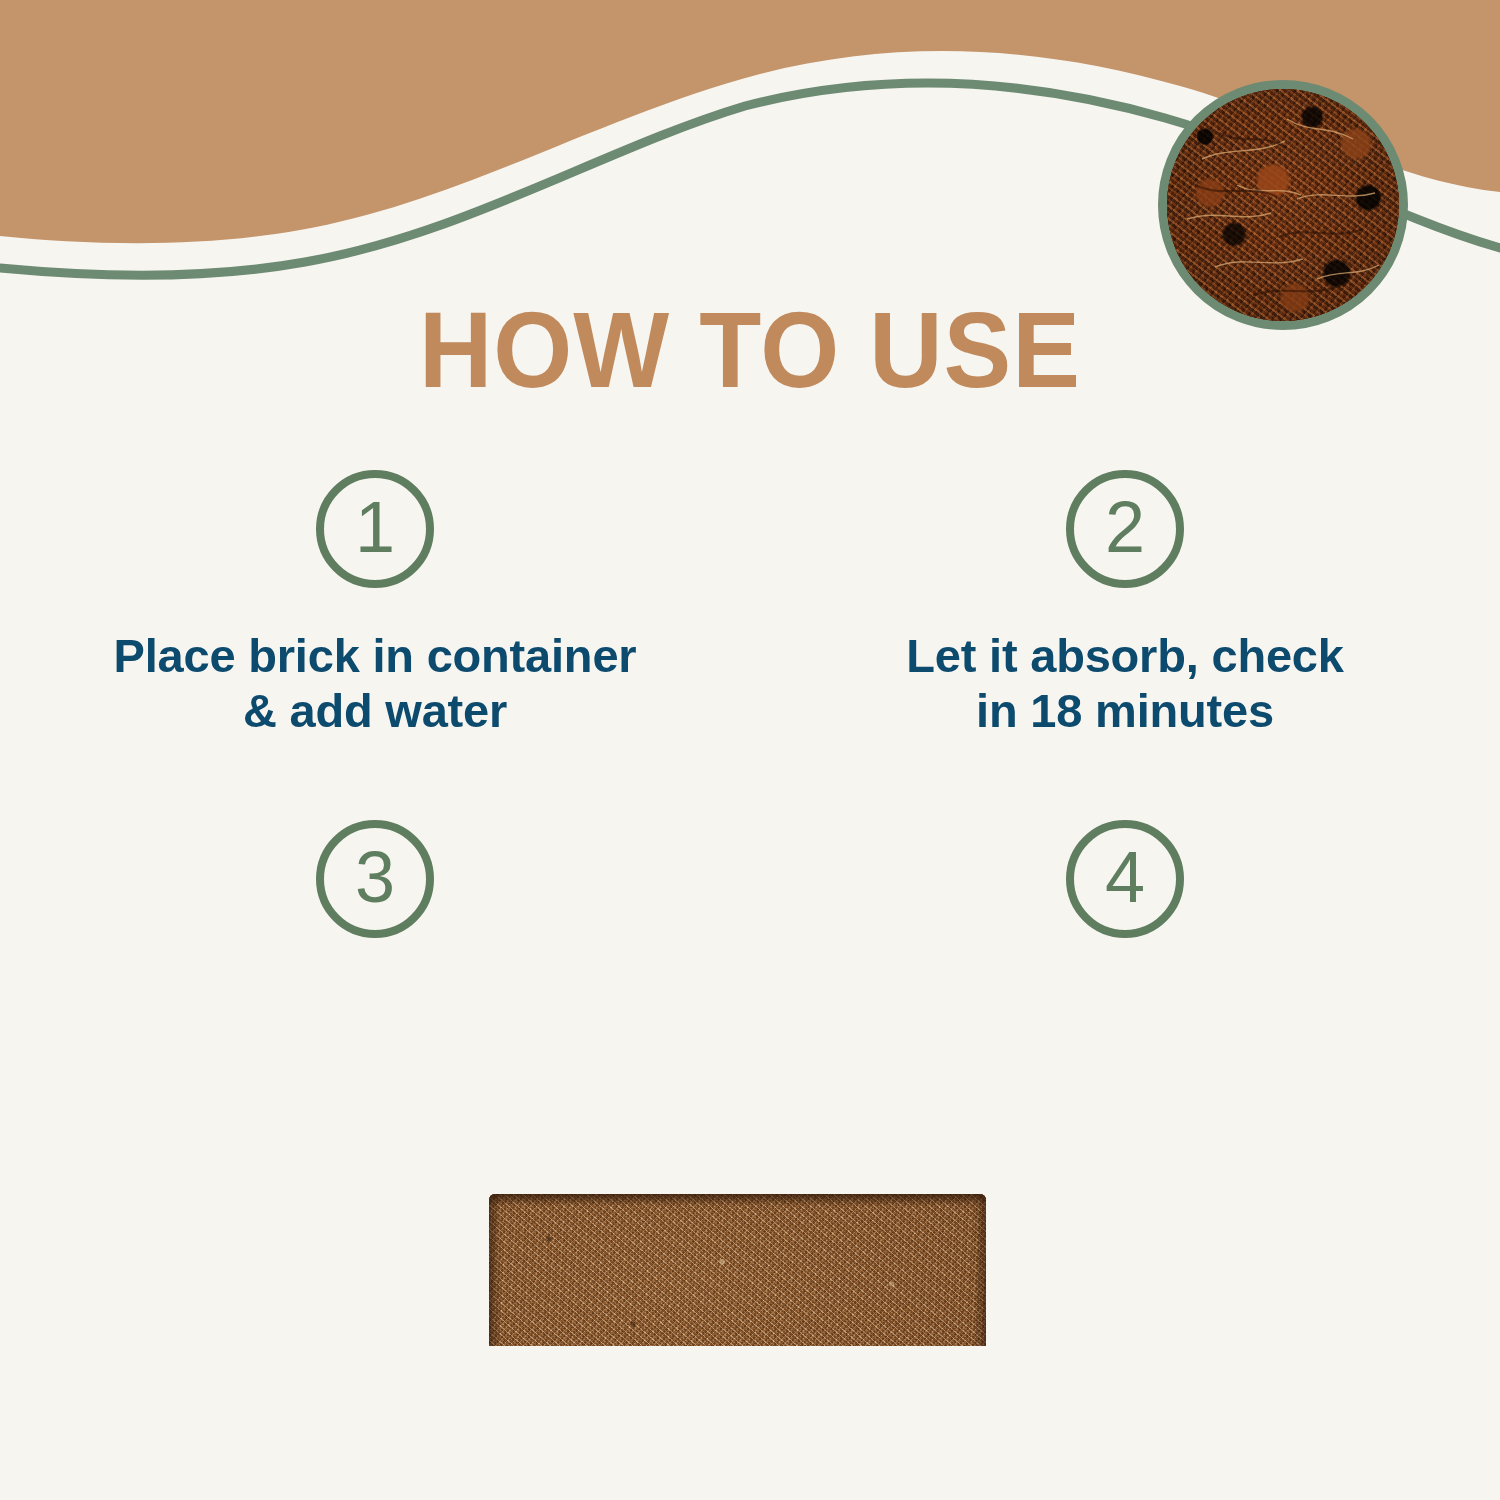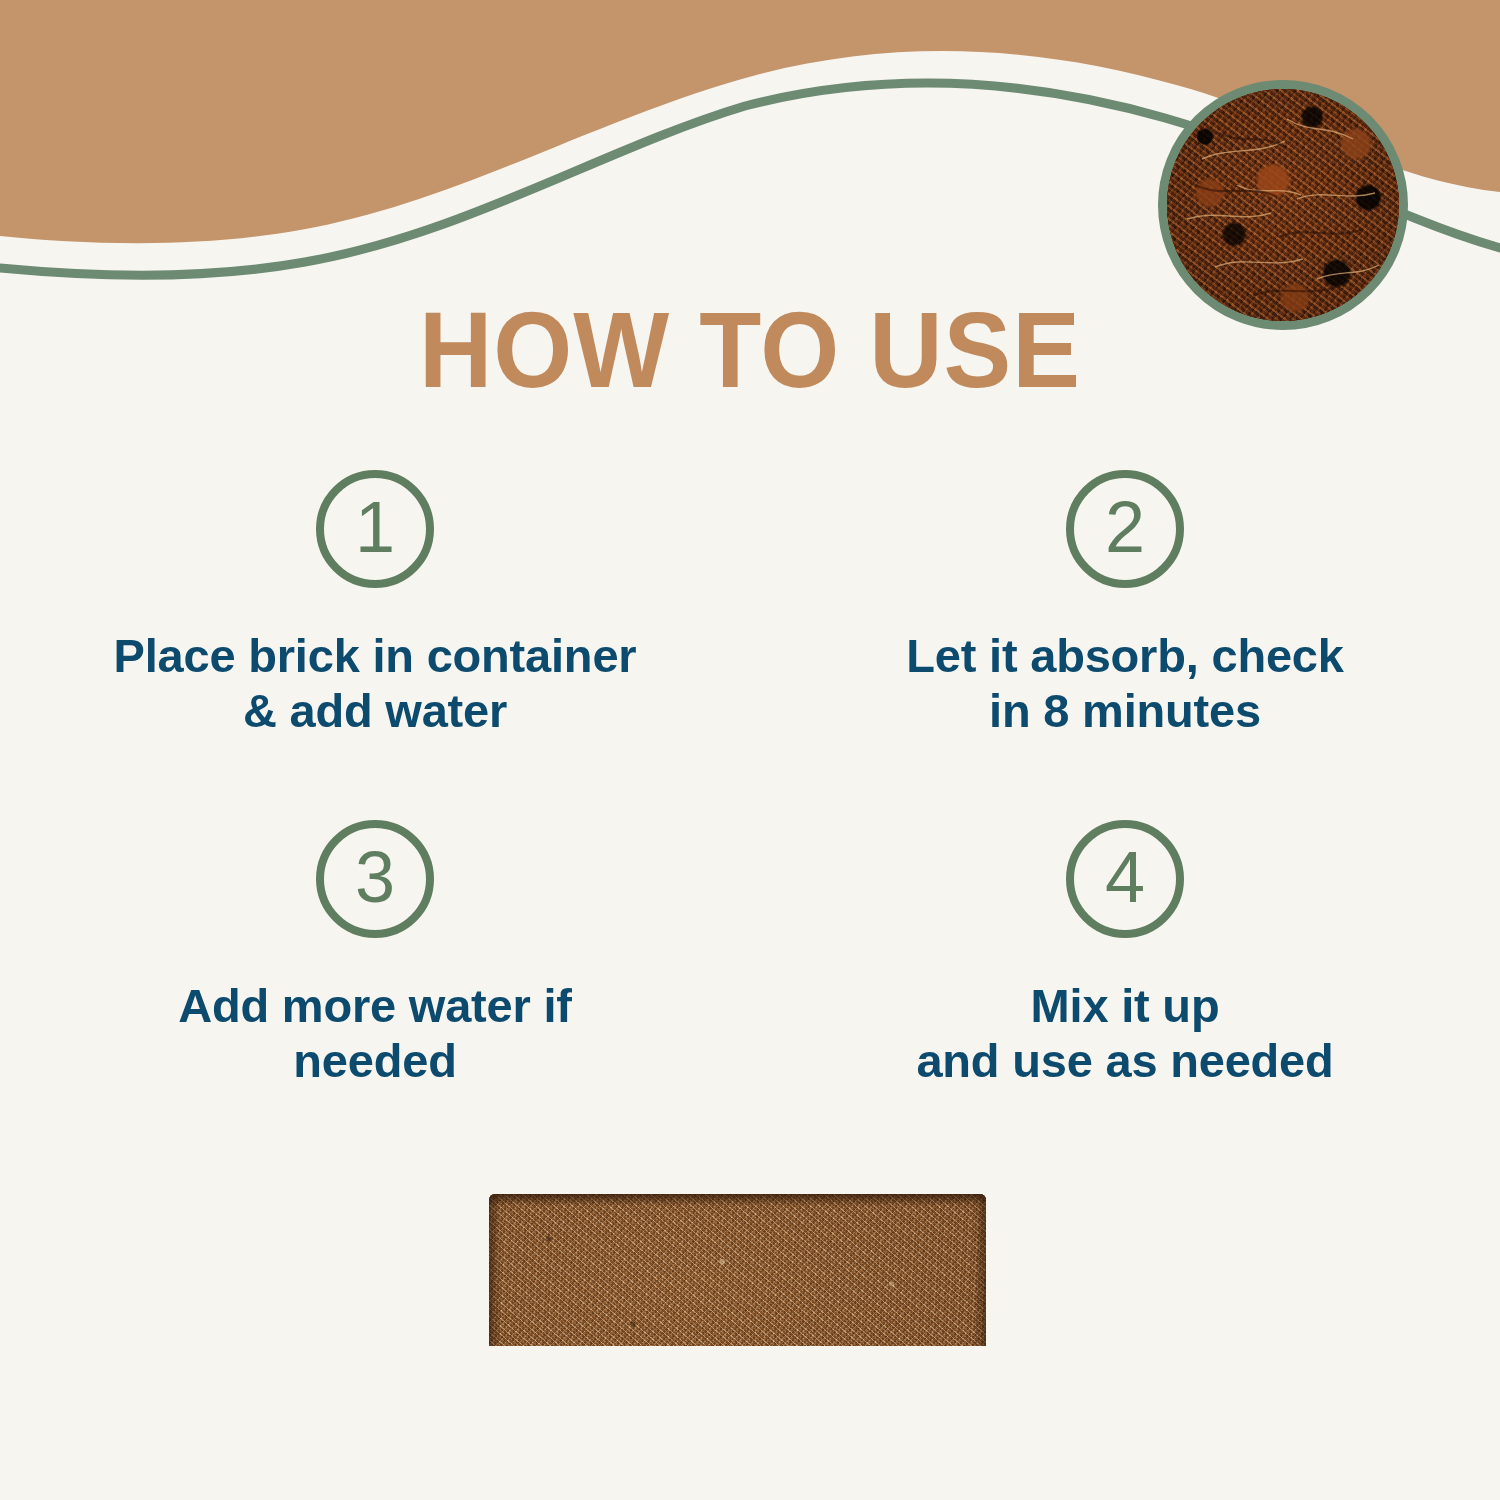--- a/index.html
+++ b/index.html
@@ -243,33 +243,29 @@
 
     <div class="step step-1">
       <div class="step-badge">1</div>
       <div class="step-text">Place brick in container
 &amp; add water</div>
     </div>
 
     <div class="step step-2">
       <div class="step-badge">2</div>
       <div class="step-text">Let it absorb, check
-in 8 minutes</div>
+in 18 minutes</div>
     </div>
 
     <div class="step step-3">
       <div class="step-badge">3</div>
-      <div class="step-text">Add more water if
-needed</div>
     </div>
 
     <div class="step step-4">
       <div class="step-badge">4</div>
-      <div class="step-text">Mix it up
-and use as needed</div>
     </div>
 
   </div>
 
   <div class="brick">
     <div class="grain"></div>
     <div class="speck"></div>
     <div class="edge-top"></div>
     <div class="edge-bottom"></div>
     <div class="edge-left"></div>

